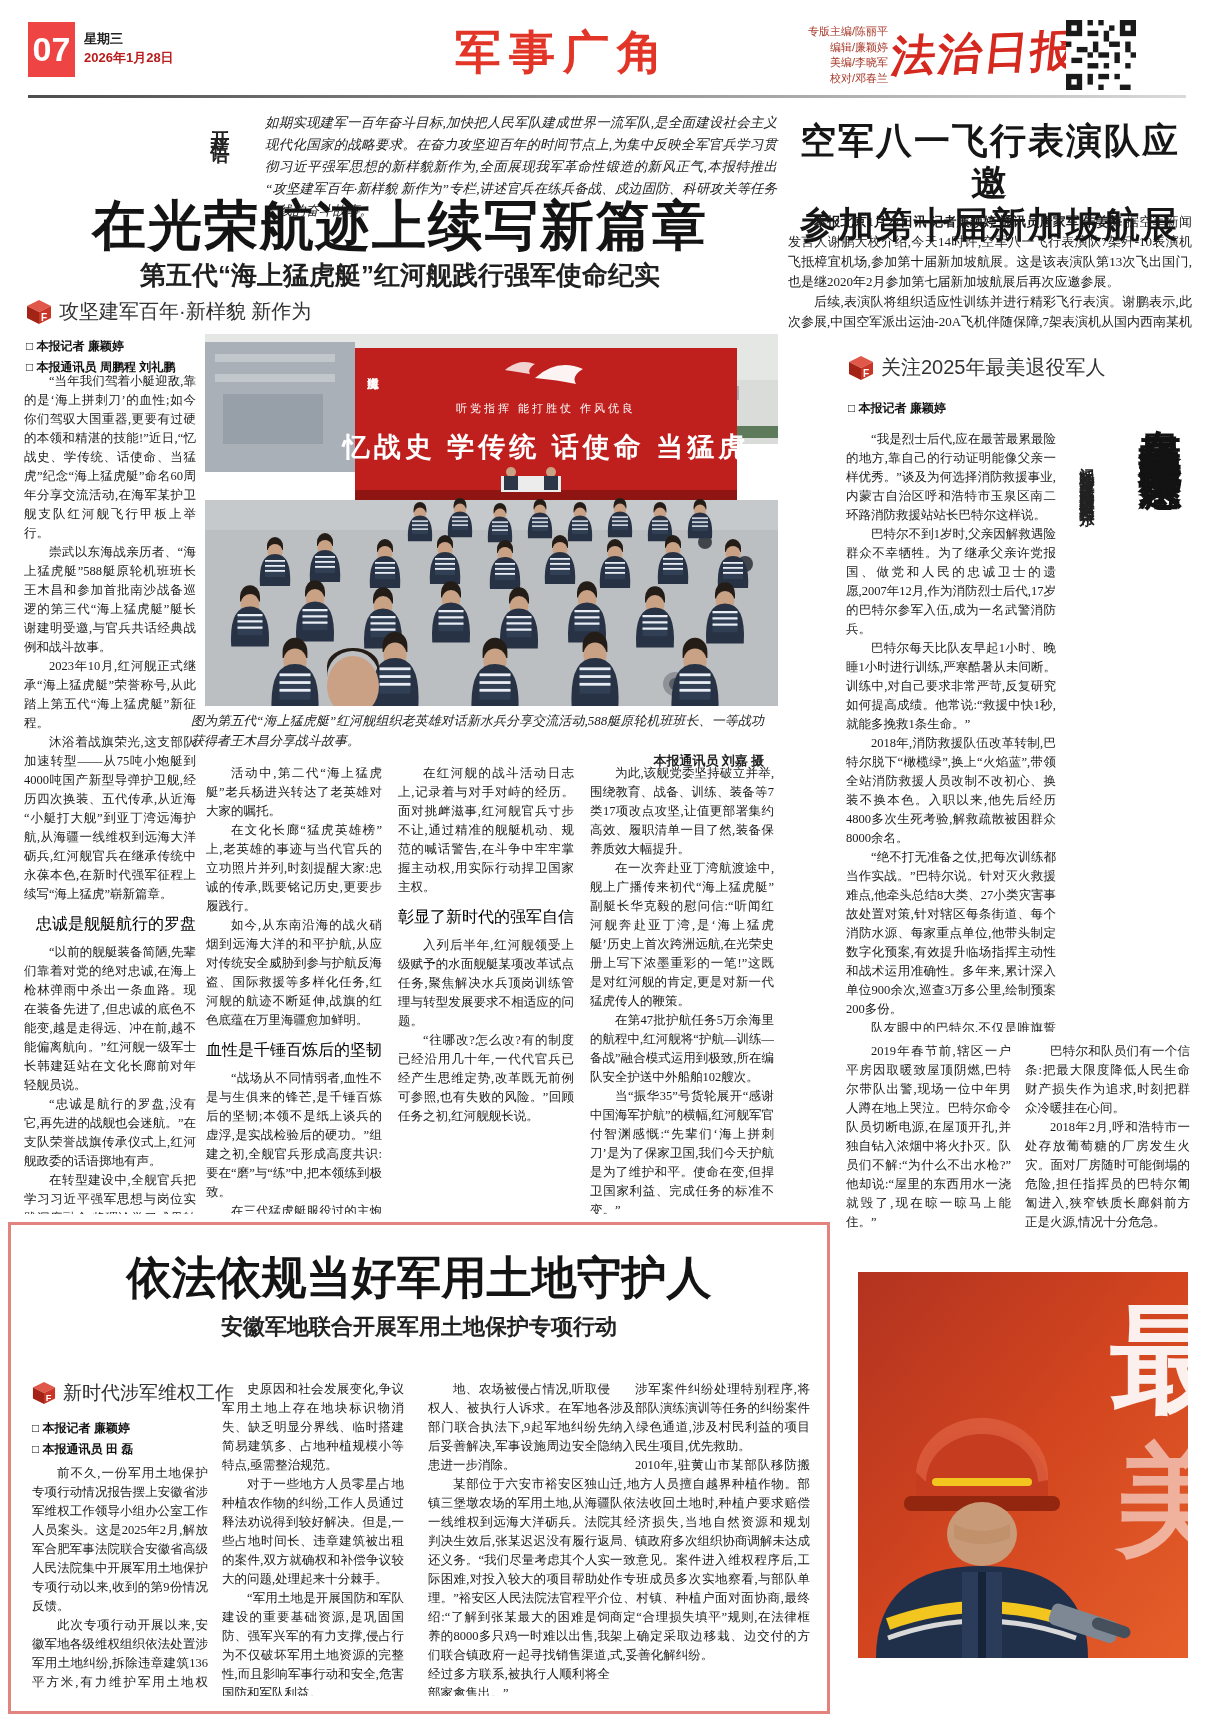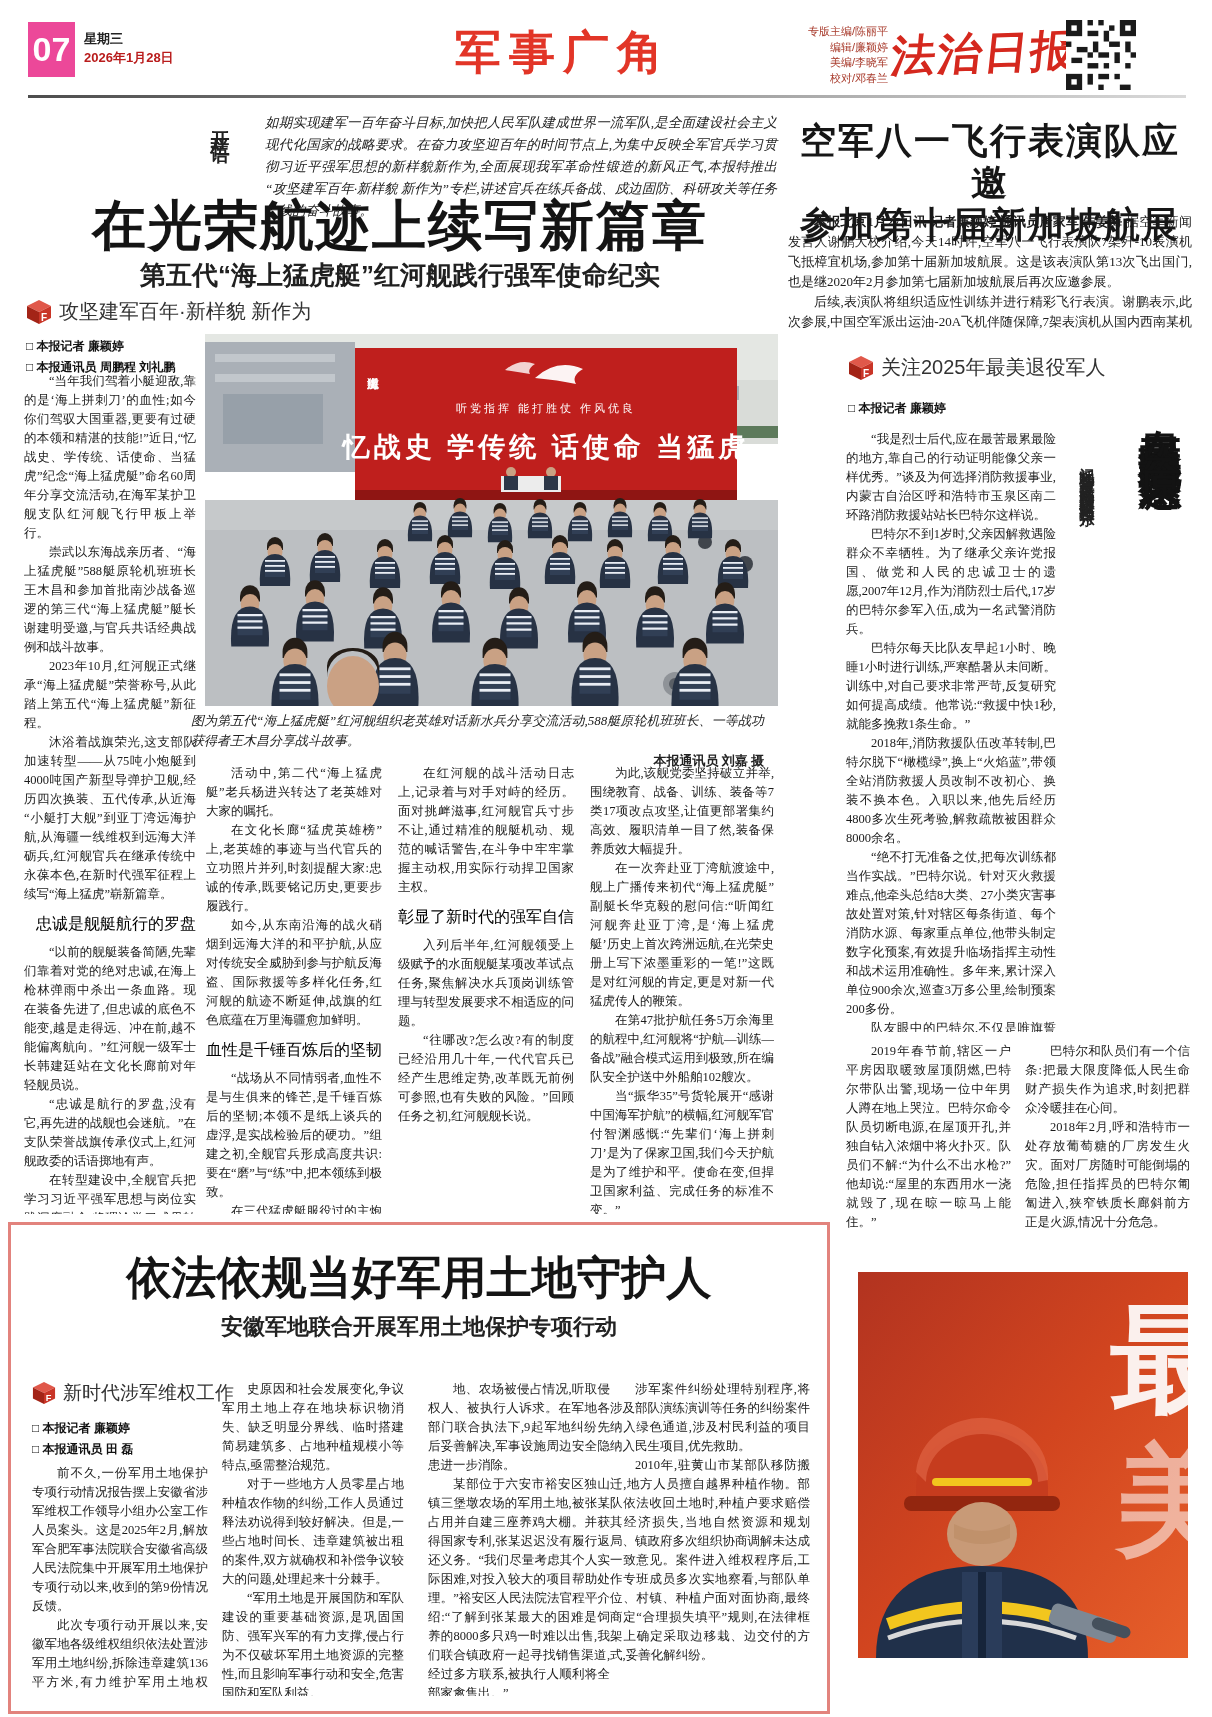--- a/index.html
+++ b/index.html
@@ -1,21 +1,21 @@
 <!DOCTYPE html>
 <html lang="zh"><head>
 <meta charset="utf-8">
 <style>
   html,body{margin:0;padding:0;background:#f2f2f2;}
   .page{position:relative;width:1212px;height:1717px;background:#ffffff;margin:0 auto;
         font-family:"Liberation Sans",sans-serif;color:#1c1c1c;overflow:hidden;}
   .abs{position:absolute;}
   p{margin:0;text-indent:2em;}
   
-  .pgnum{left:28px;top:22px;width:47px;height:55px;background:#ec4899;color:#fff;
+  .pgnum{left:28px;top:22px;width:47px;height:55px;background:#ef4444;color:#fff;
          font-weight:900;font-size:34px;line-height:55px;text-align:center;}
   .weekday{left:84px;top:30px;font-weight:bold;font-size:13px;color:#222;}
   .date{left:84px;top:49px;font-weight:bold;font-size:13px;color:#b91c1c;}
   .section-title{left:455px;top:22px;font-size:46px;font-weight:900;color:#e23527;letter-spacing:8px;}
   .credits{left:756px;top:24px;width:132px;text-align:right;font-size:11px;line-height:15.5px;color:#a83a2b;}
   .masthead{left:892px;top:24px;font-family:"Liberation Serif",serif;font-weight:900;font-size:44px;
             color:#d5281e;transform:skewX(-8deg) rotate(-2deg);letter-spacing:2px;}
   .qr{left:1066px;top:20px;}
   .head-rule{left:28px;top:95px;width:1158px;height:3px;background:linear-gradient(to right,#4d4d4d,#d9d9d9);}
   
@@ -380,21 +380,21 @@
   <div class="abs bodytext lcol2">
       <div>
         <p>史原因和社会发展变化,争议军用土地上存在地块标识物消失、缺乏明显分界线、临时搭建简易建筑多、占地种植规模小等特点,亟需整治规范。</p>
         <p>对于一些地方人员零星占地种植农作物的纠纷,工作人员通过释法劝说得到较好解决。但是,一些占地时间长、违章建筑被出租的案件,双方就确权和补偿争议较大的问题,处理起来十分棘手。</p>
         <p>“军用土地是开展国防和军队建设的重要基础资源,是巩固国防、强军兴军的有力支撑,侵占行为不仅破坏军用土地资源的完整性,而且影响军事行动和安全,危害国防和军队利益。</p>
       </div>
     </div>
   <div class="abs bodytext lcol3">
       <div>
         <p>地、农场被侵占情况,听取侵权人、被执行人诉求。在军地各部门联合执法下,9起军地纠纷先后妥善解决,军事设施周边安全隐患进一步消除。</p>
-        <p>某部位于六安市裕安区独山镇三堡墩农场的军用土地,被张某占用并自建三座养鸡大棚。并获得国家专利,张某迟迟没有履行返还义务。“我们尽量考虑其个人实际困难,对投入较大的项目帮助处理。”裕安区人民法院法官程平介绍:“了解到张某最大的困难是饲养的8000多只鸡一时难以出售,我们联合镇政府一起寻找销售渠道,经过多方联系,被执行人顺利将全部家禽售出。”</p>
+        <p>某部位于六安市裕安区独山镇三堡墩农场的军用土地,从海疆一线维权到远海大洋砺兵。法院判决生效后,张某迟迟没有履行返还义务。“我们尽量考虑其个人实际困难,对投入较大的项目帮助处理。”裕安区人民法院法官程平介绍:“了解到张某最大的困难是饲养的8000多只鸡一时难以出售,我们联合镇政府一起寻找销售渠道,经过多方联系,被执行人顺利将全部家禽售出。”</p>
       </div>
     </div>
   <div class="abs bodytext lcol4">
       <div>
         <p>涉军案件纠纷处理特别程序,将涉及部队演练演训等任务的纠纷案件纳入绿色通道,涉及村民利益的项目纳入民生项目,优先救助。</p>
         <p>2010年,驻黄山市某部队移防搬迁,地方人员擅自越界种植作物。部队依法收回土地时,种植户要求赔偿其经济损失,当地自然资源和规划局、镇政府多次组织协商调解未达成一致意见。案件进入维权程序后,工作专班成员多次实地察看,与部队单位、村镇、种植户面对面协商,最终商定“合理损失填平”规则,在法律框架上确定采取边移栽、边交付的方式,妥善化解纠纷。</p>
       </div>
     </div>
 
 </div>

